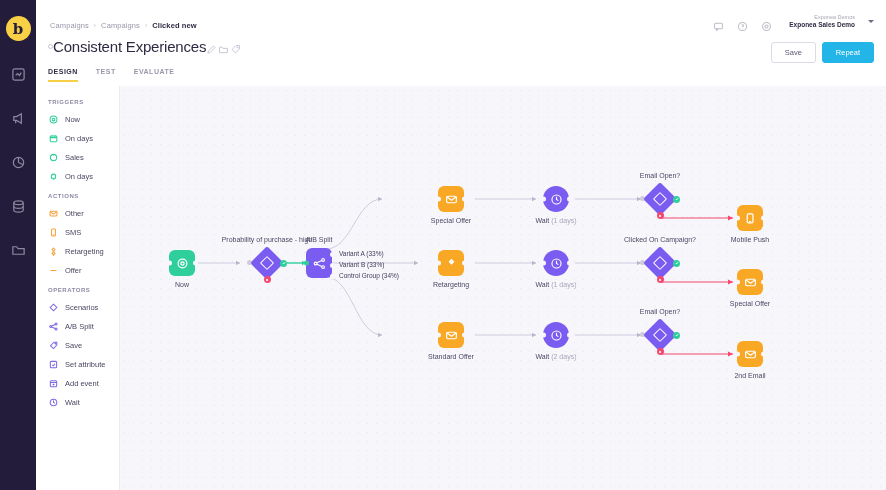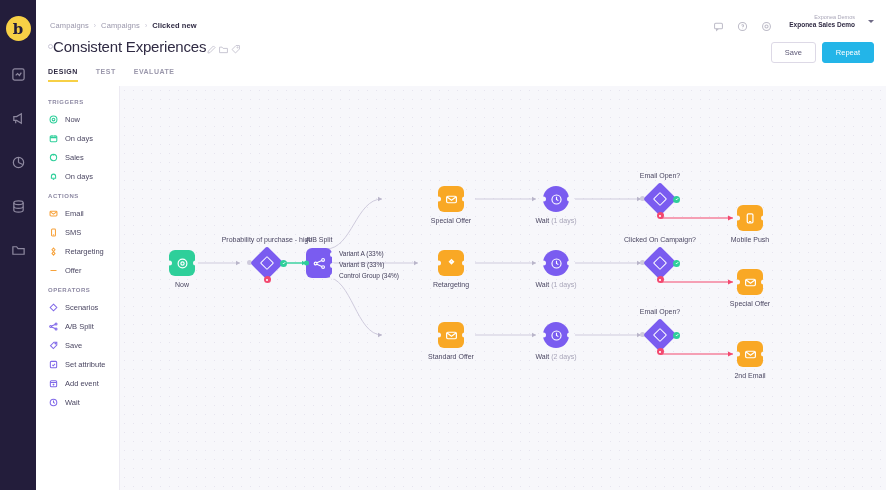--- a/index.html
+++ b/index.html
@@ -358,21 +358,21 @@
     </div>
 
     <div class="panel-head">ACTIONS</div>
     <div class="panel-item">
       <span class="pi-icon">
           <svg class="o" viewBox="0 0 12 12">
             <rect x="1.4" y="3" width="9.2" height="6.2" rx="1.2"></rect>
             <path d="M1.8 3.8L6 6.8l4.2-3"></path>
           </svg>
         </span>
-      <span>Email</span>
+      <span>Other</span>
     </div>
     <div class="panel-item">
       <span class="pi-icon">
           <svg class="o" viewBox="0 0 12 12">
             <rect x="3.4" y="1.4" width="5.2" height="9.2" rx="1.1"></rect>
             <path d="M5.2 9.2h1.6"></path>
           </svg>
         </span>
       <span>SMS</span>
     </div>

